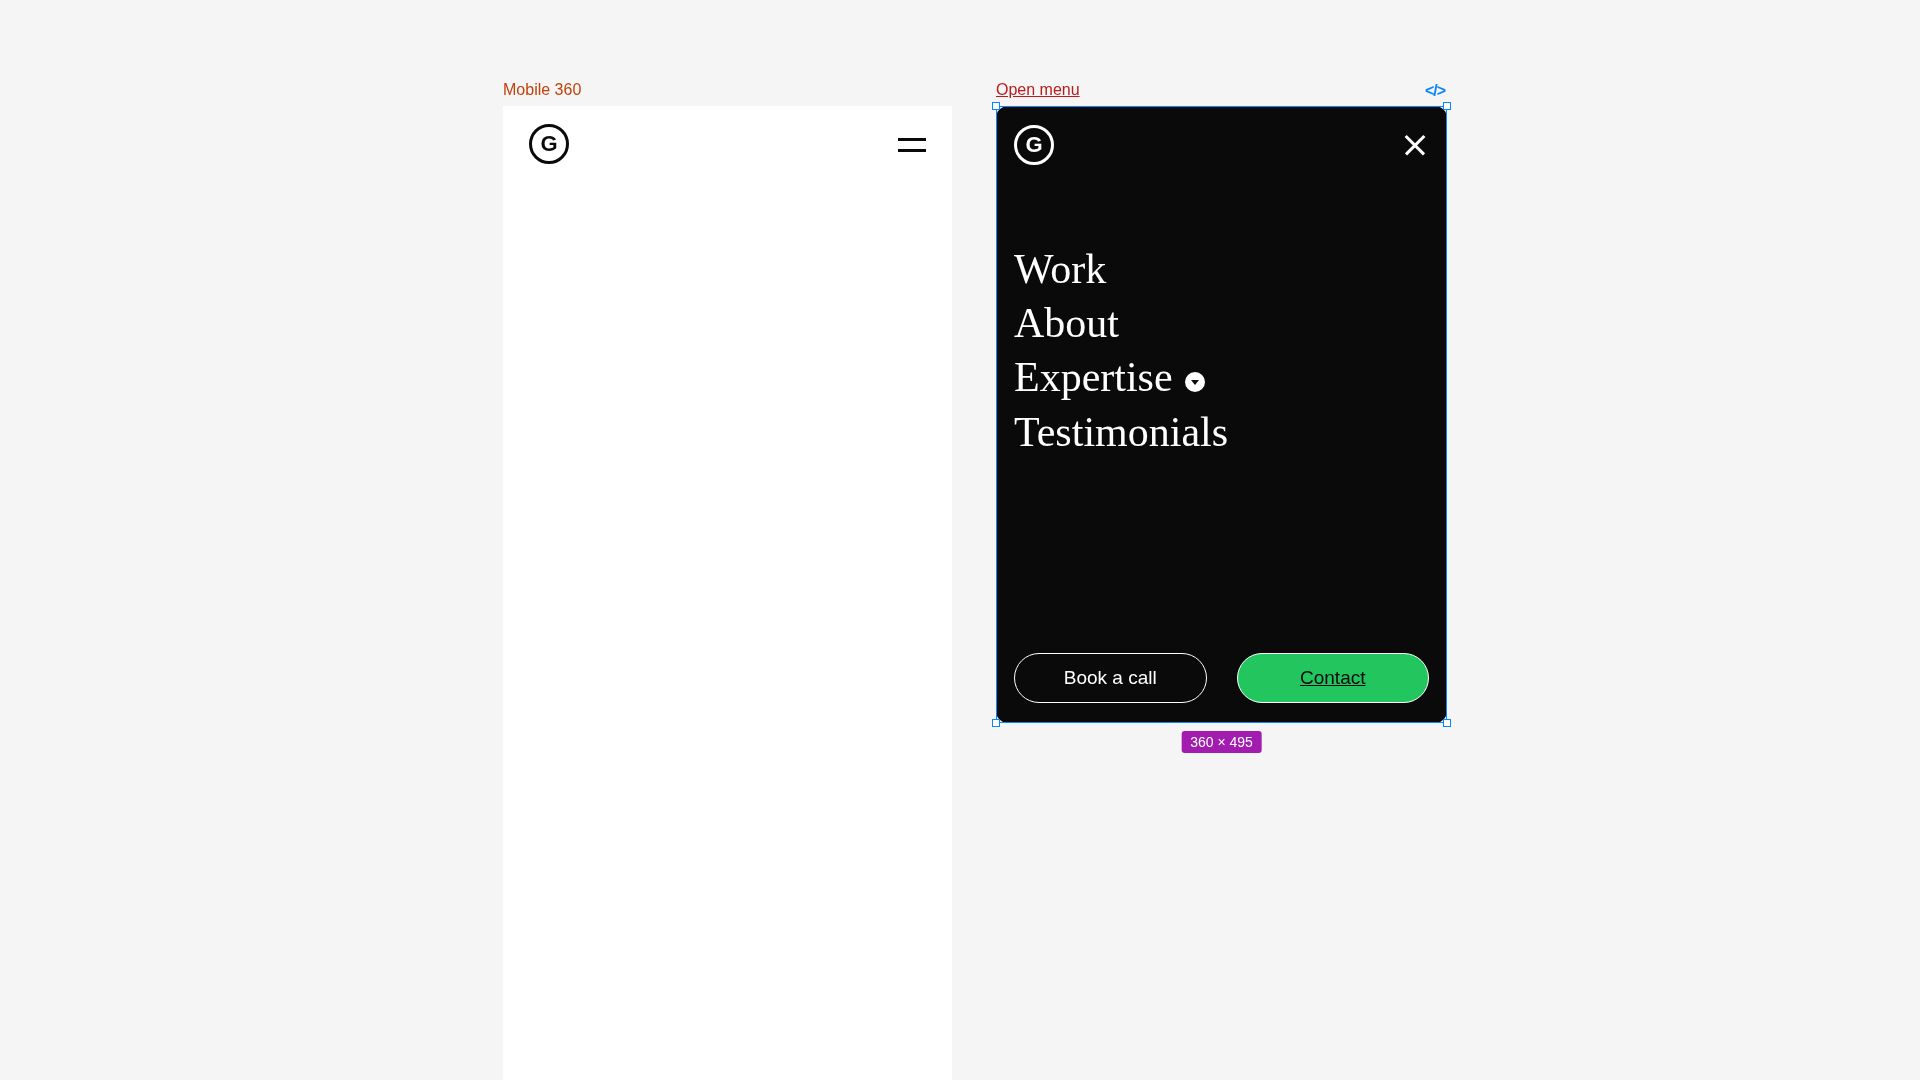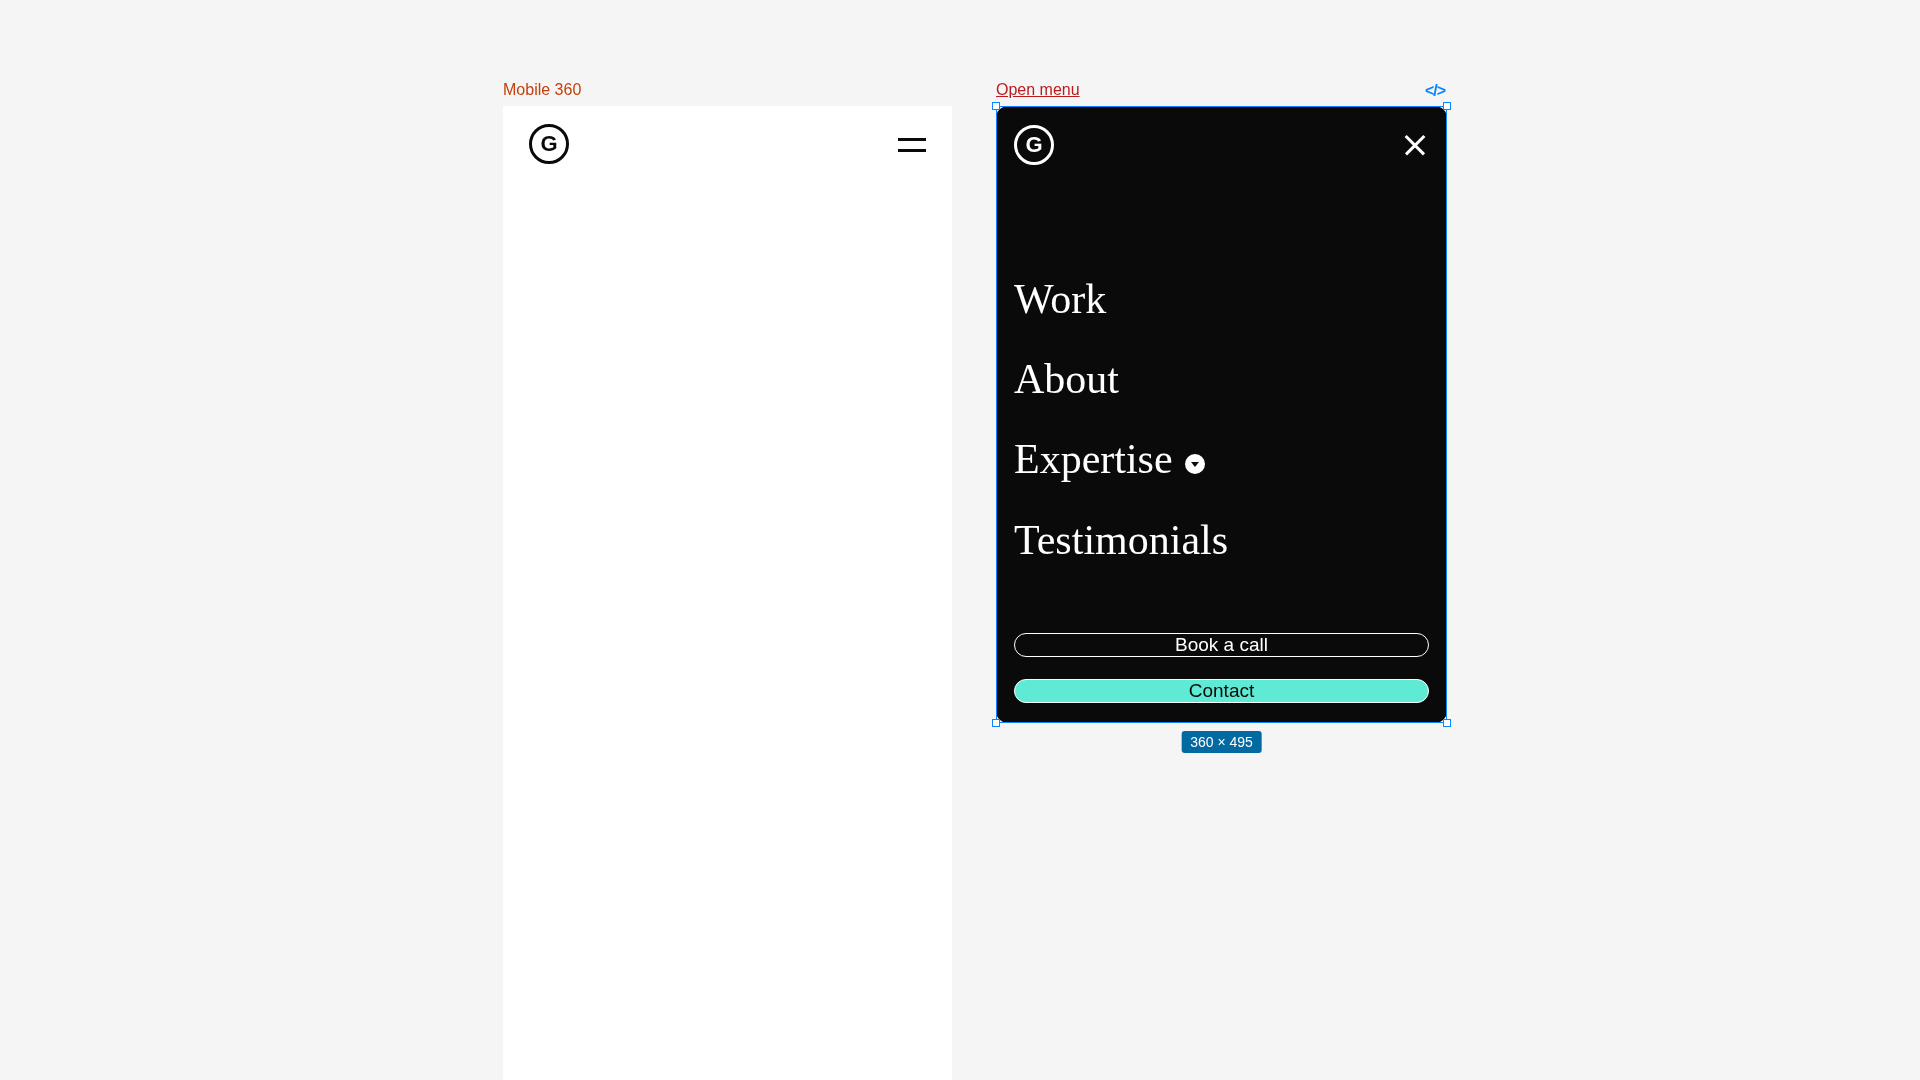--- a/index.html
+++ b/index.html
@@ -99,21 +99,21 @@
   .sel-handle.tl { left: -4px;  top: -4px; }
   .sel-handle.tr { right: -4px; top: -4px; }
   .sel-handle.bl { left: -4px;  bottom: -4px; }
   .sel-handle.br { right: -4px; bottom: -4px; }
 
   .size-badge {
     position: absolute;
     left: 50%;
     transform: translateX(-50%);
     top: calc(100% + 8px);
-    background: #0369a1;
+    background: #a21caf;
     color: #fff;
     font-size: 14px;
     padding: 3px 9px;
     border-radius: 3px;
     white-space: nowrap;
   }
 
   .frame-menu {
     position: absolute;
     inset: 0;
@@ -143,24 +143,24 @@
     top: 50%;
     width: 26px;
     height: 2.5px;
     background: #ffffff;
     transform-origin: center;
   }
   .close-x::before { transform: translate(-50%,-50%) rotate(45deg); }
   .close-x::after  { transform: translate(-50%,-50%) rotate(-45deg); }
 
   .menu-items {
-    margin-top: 110px;
+    margin-top: 80px;
     display: flex;
     flex-direction: column;
-    gap: 34px;
+    gap: 8px;
   }
   .menu-item {
     font-family: "Times New Roman", Times, Georgia, serif;
     font-weight: 400;
     font-size: 42px;
     line-height: 1.1;
     color: #ffffff;
     display: flex;
     align-items: center;
     gap: 12px;
@@ -183,42 +183,42 @@
     content: "";
     width: 0; height: 0;
     border-left: 4px solid transparent;
     border-right: 4px solid transparent;
     border-top: 5px solid #0a0a0a;
   }
 
   .menu-footer {
     margin-top: auto;
     display: flex;
-    gap: 22px;
-    flex-direction: column;
+    gap: 30px;
   }
   .pill-btn {
     flex: 1 1 0;
     height: 50px;
     border-radius: 999px;
     font-size: 19px;
     display: flex;
     align-items: center;
     justify-content: center;
     cursor: pointer;
   }
   .pill-outline {
     border: 1.5px solid #ffffff;
     color: #ffffff;
     background: transparent;
   }
   .pill-solid {
-    background: #5eead4;
+    background: #22c55e;
     color: #0a0a0a;
     border: 1.5px solid #ffffff;
+    text-decoration: underline;
   }
 </style>
 </head>
 <body>
 
 <div class="frame-label" style="left:503px; top:82px;">Mobile 360</div>
 
 <div class="frame-mobile">
   <div class="topbar">
     <div class="g-logo dark">G</div>

